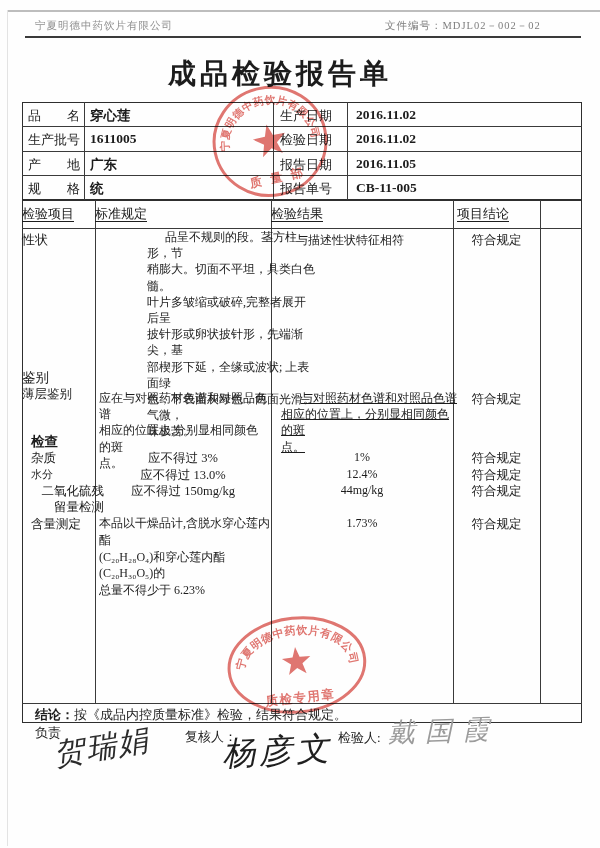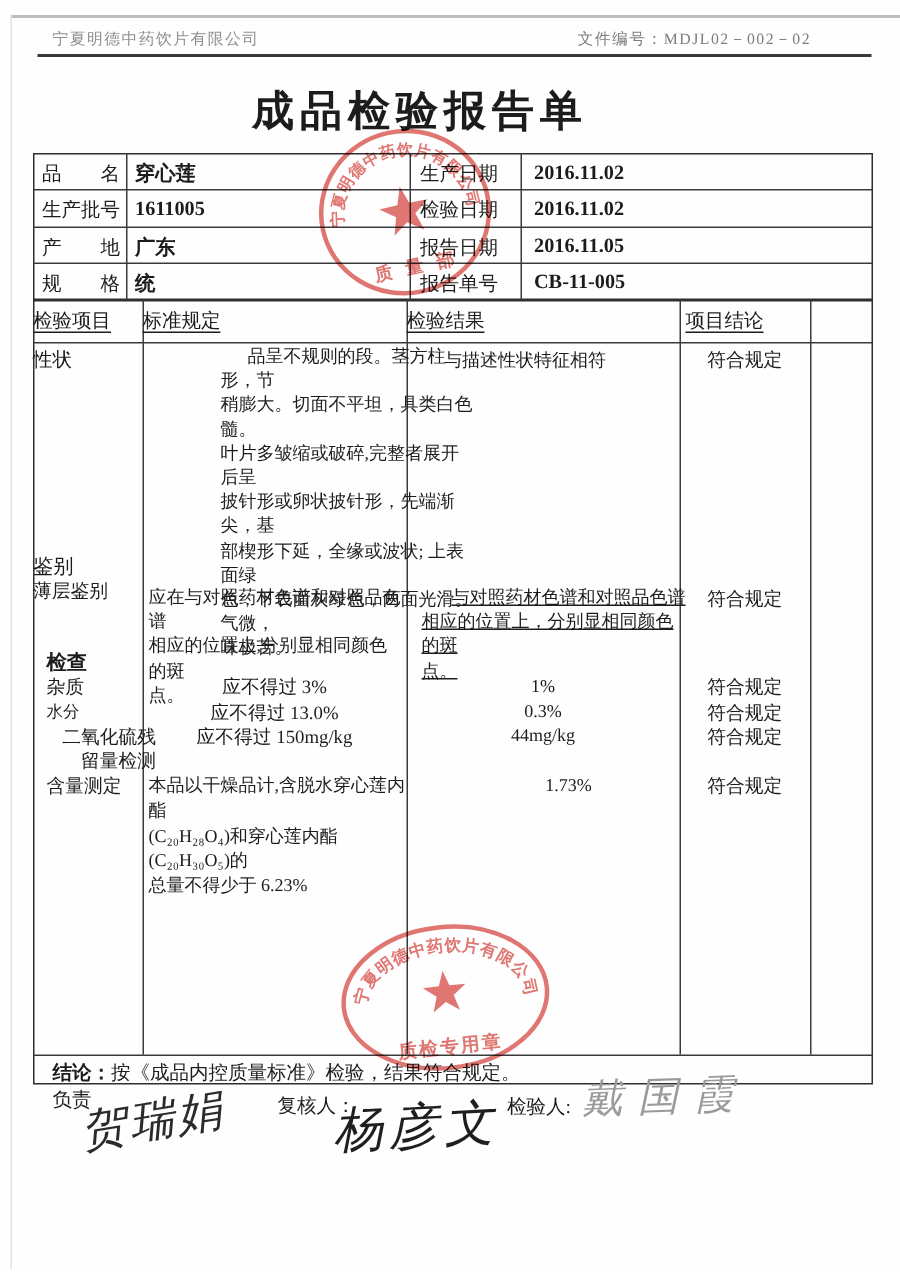--- a/index.html
+++ b/index.html
@@ -104,34 +104,34 @@
 
   <div class="abs item bold" style="left:31px;top:433px;font-size:13.5px;">检查</div>
 
   <div class="abs item" style="left:31px;top:450px;font-size:12.5px;">杂质</div>
   <div class="abs small-c" style="left:95px;top:450px;width:176px;">应不得过 3%</div>
   <div class="abs small-c" style="left:271px;top:450px;width:182px;font-size:12px;">1%</div>
   <div class="abs small-c" style="left:453px;top:450px;width:87px;">符合规定</div>
 
   <div class="abs item" style="left:31px;top:467px;font-size:11px;">水分</div>
   <div class="abs small-c" style="left:95px;top:467px;width:176px;">应不得过 13.0%</div>
-  <div class="abs small-c" style="left:271px;top:467px;width:182px;font-size:12px;">0.3%</div>
+  <div class="abs small-c" style="left:271px;top:467px;width:182px;font-size:12px;">12.4%</div>
   <div class="abs small-c" style="left:453px;top:467px;width:87px;">符合规定</div>
 
   <div class="abs item" style="left:22px;top:483px;width:82px;font-size:12.5px;line-height:16px;text-indent:10px;text-align:right;">二氧化硫残
 留量检测</div>
   <div class="abs small-c" style="left:95px;top:483px;width:176px;">应不得过 150mg/kg</div>
   <div class="abs small-c" style="left:271px;top:483px;width:182px;font-size:12px;">44mg/kg</div>
   <div class="abs small-c" style="left:453px;top:483px;width:87px;">符合规定</div>
 
   <div class="abs item" style="left:31px;top:516px;font-size:12.5px;">含量测定</div>
   <div class="abs std" style="left:99px;top:515px;width:172px;line-height:16.8px;">本品以干燥品计,含脱水穿心莲内酯
 (C₂₀H₂₈O₄)和穿心莲内酯(C₂₀H₃₀O₅)的
 总量不得少于 6.23%</div>
-  <div class="abs small-c" style="left:288px;top:516px;width:182px;font-size:12px;">1.73%</div>
+  <div class="abs small-c" style="left:271px;top:516px;width:182px;font-size:12px;">1.73%</div>
   <div class="abs small-c" style="left:453px;top:516px;width:87px;">符合规定</div>
 
   <div class="abs concl-row" style="left:35px;top:706px;">
     <span class="bold">结论：</span><span>按《成品内控质量标准》检验，结果符合规定。</span>
   </div>
 
   <div class="abs sig-label" style="left:35px;top:724px;">负责</div>
   <div class="abs sig-name" style="left:54px;top:727px;font-size:30px;color:#2b2b2b;transform:rotate(-9deg);letter-spacing:2px;">贺瑞娟</div>
 
   <div class="abs sig-label" style="left:185px;top:728px;">复核人：</div>

